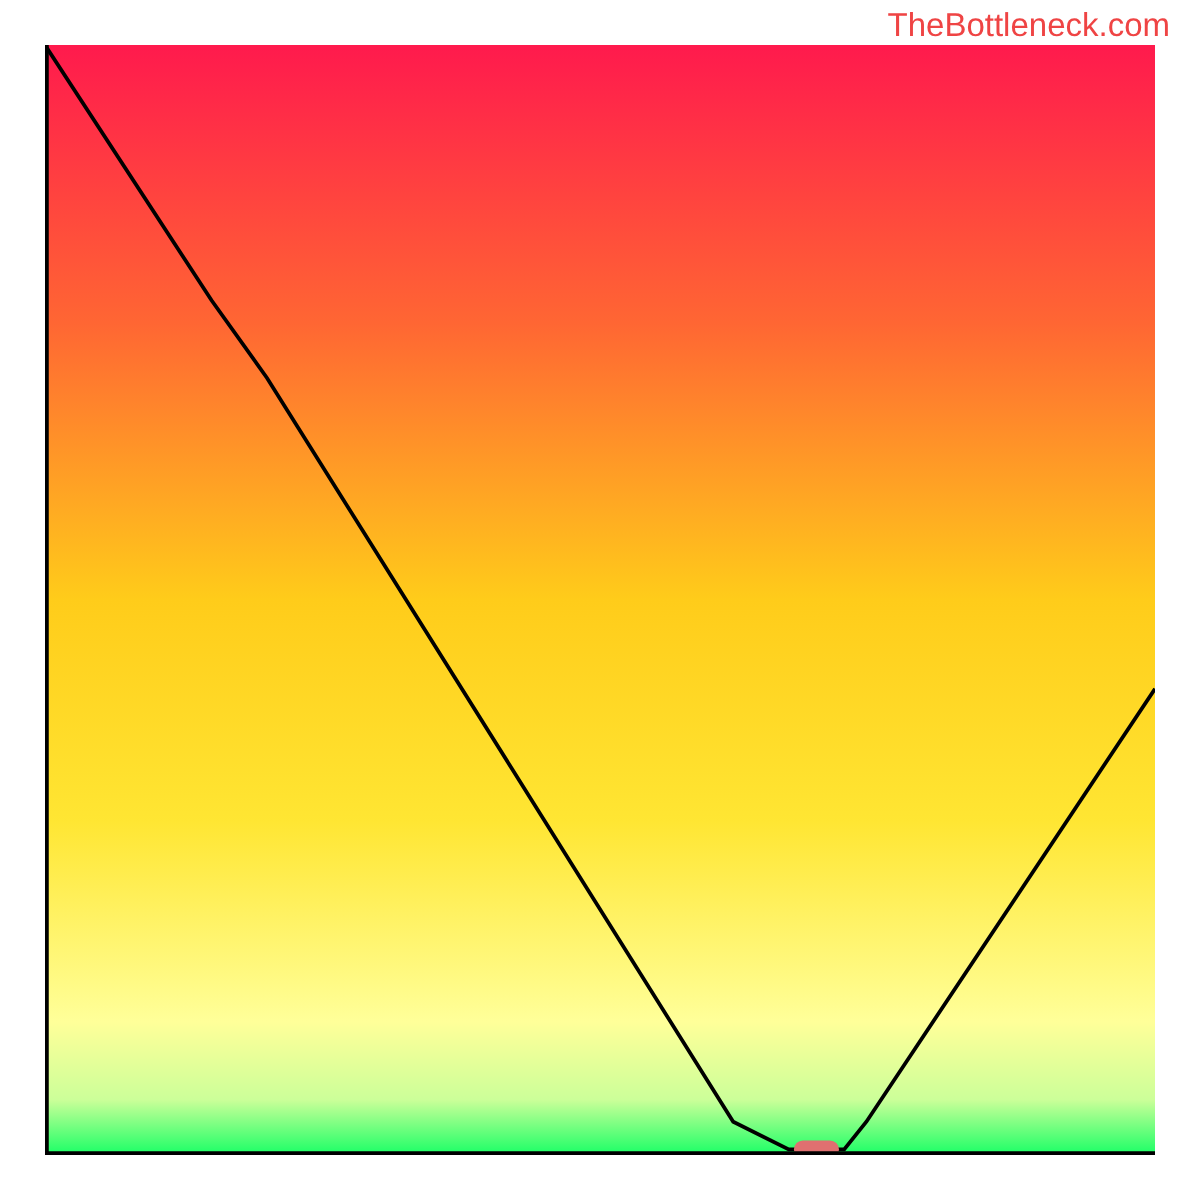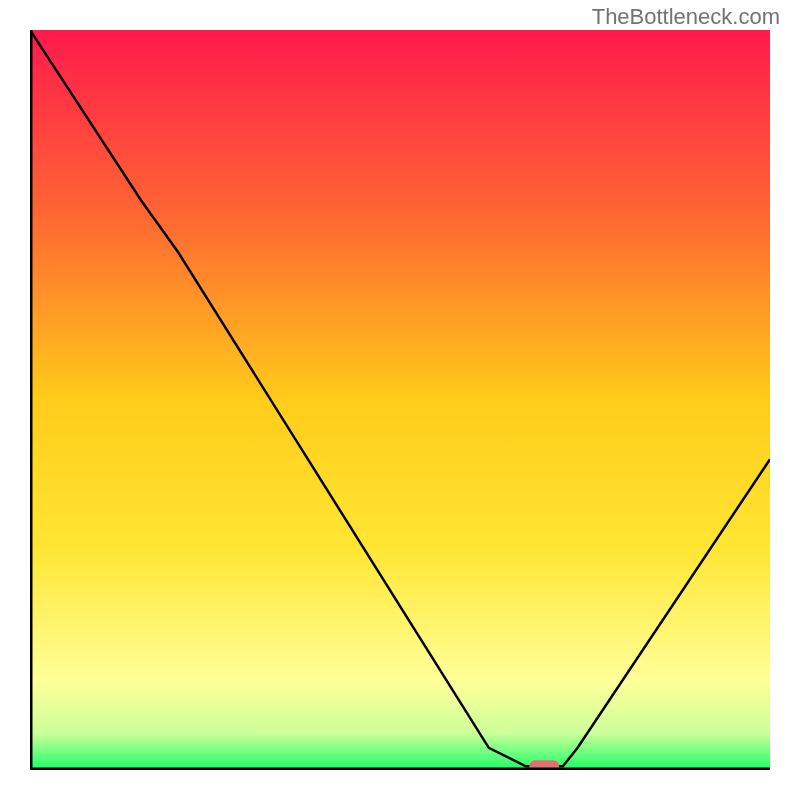--- a/index.html
+++ b/index.html
@@ -12,21 +12,21 @@
   }
   .container {
     position: relative;
     width: 800px;
     height: 800px;
   }
   .watermark {
     position: absolute;
     top: 4px;
     right: 20px;
-    color: #737373;
+    color: #ef4444;
     font-size: 22px;
     font-weight: 500;
   }
   .plot-area {
     position: absolute;
     left: 30px;
     top: 30px;
     width: 740px;
     height: 740px;
   }

